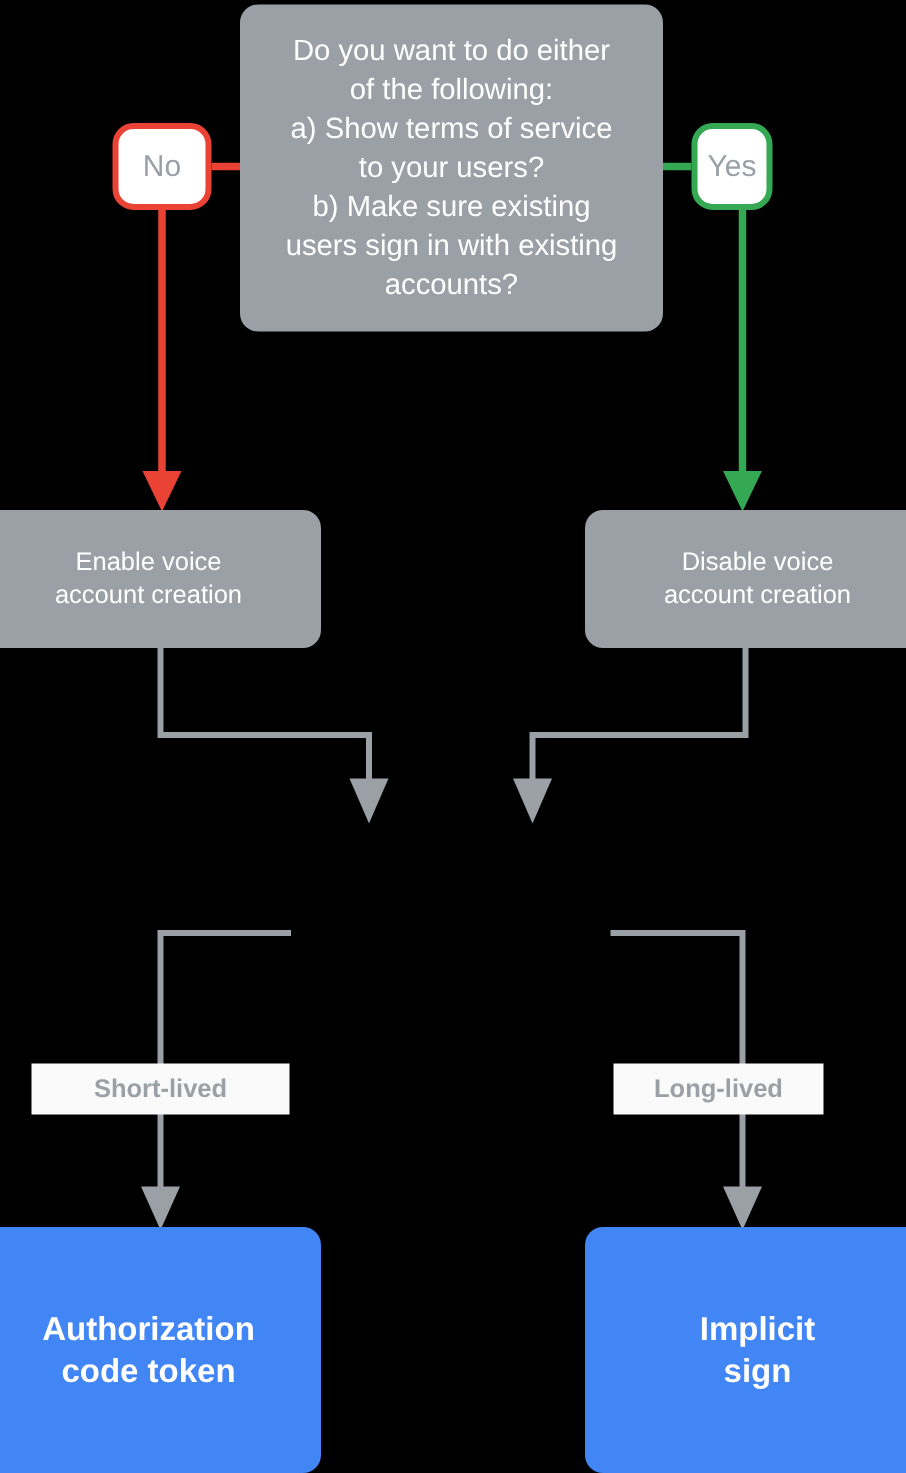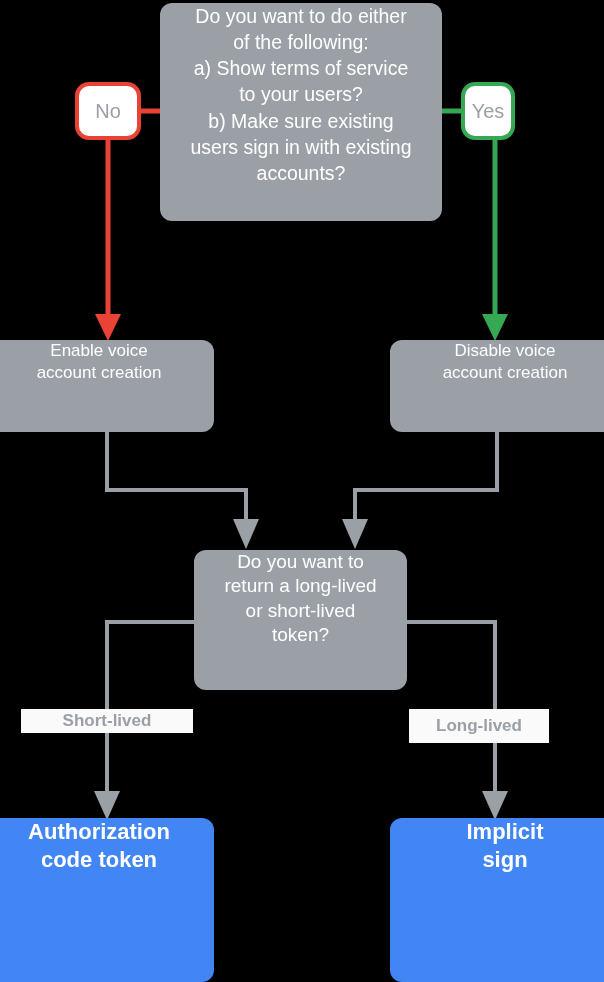--- a/index.html
+++ b/index.html
@@ -24,21 +24,21 @@
     left: 0;
     top: 0;
     width: 604px;
     height: 982px;
     pointer-events: none;
   }
 
   .node {
     position: absolute;
     display: flex;
-    align-items: flex-start;
+    align-items: center;
     justify-content: center;
     text-align: center;
     color: #ffffff;
   }
 
   .node-gray {
     background: #9aa0a6;
     border-radius: 12px;
   }
 
@@ -110,21 +110,21 @@
     background: #fafafa;
     display: flex;
     align-items: center;
     justify-content: center;
     color: #9aa0a6;
     font-size: 17px;
     font-weight: bold;
   }
   #label-short {
     left: 21px; top: 709px;
-    width: 172px; height: 24px; text-align: right;
+    width: 172px; height: 34px; text-align: right;
   }
   #label-long {
     left: 409px; top: 709px;
     width: 140px; height: 34px;
   }
 
   
   #box-auth {
     left: -16px; top: 818px;
     width: 230px; height: 164px;
@@ -187,26 +187,20 @@
   <div class="node node-gray" id="box-enable">
     <span class="node-text">Enable voice
 account creation</span>
   </div>
 
   <div class="node node-gray" id="box-disable">
     <span class="node-text">Disable voice
 account creation</span>
   </div>
 
-  <div class="node node-gray" id="box-token">
-    <span class="node-text">Do you want to
-return a long-lived
-or short-lived
-token?</span>
-  </div>
 
   <div class="edge-label" id="label-short">
     <span>Short-lived</span>
   </div>
 
   <div class="edge-label" id="label-long">
     <span>Long-lived</span>
   </div>
 
   <div class="node node-blue" id="box-auth">

